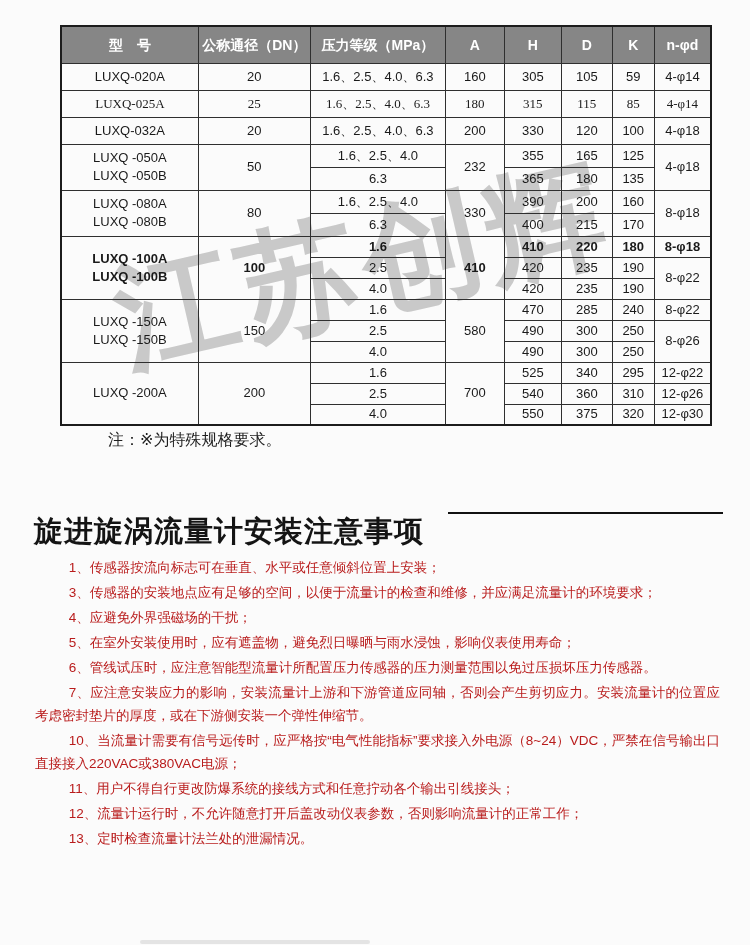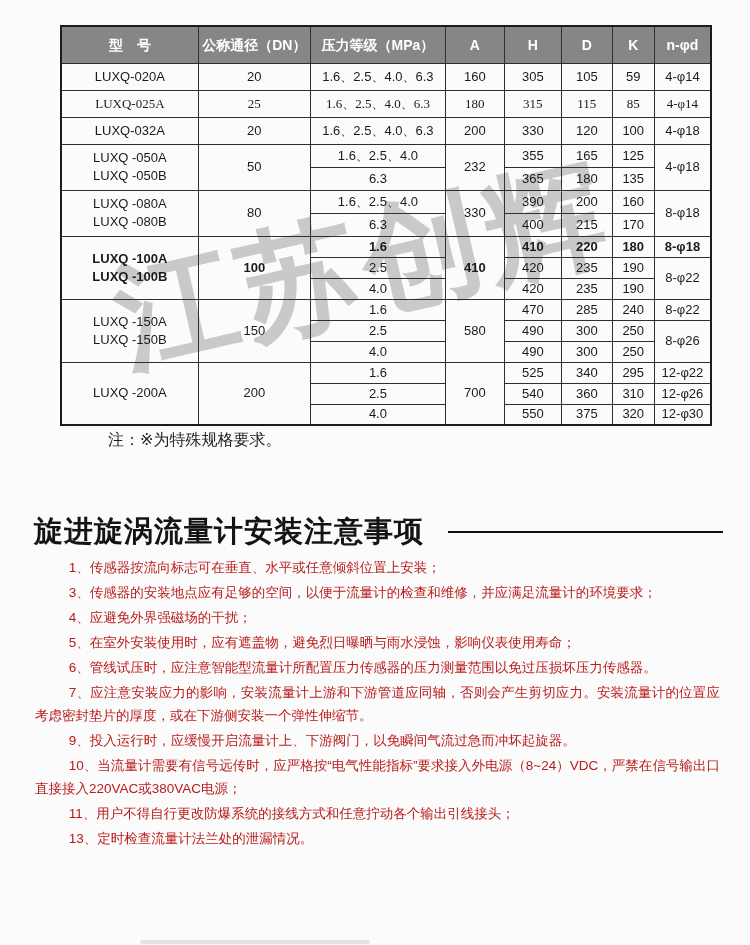--- a/index.html
+++ b/index.html
@@ -69,21 +69,21 @@
   }
   
   .table-note{
     position:absolute;left:108px;top:430px;
     font-size:16px;color:#1f1f1f;
     z-index:2;
   }
   
   .section-head{
     position:absolute;left:34px;right:27px;top:512px;
-    display:flex;align-items:center;
+    display:flex;
     z-index:2;
   }
   .section-head h2{
     font-size:29px;
     font-weight:bold;
     letter-spacing:1px;
     color:#141414;
     white-space:nowrap;
   }
   .section-head .rule{
@@ -279,21 +279,21 @@
     <div class="rule"></div>
   </div>
 
   <div class="notes">
       <p>1、传感器按流向标志可在垂直、水平或任意倾斜位置上安装；</p>
       <p>3、传感器的安装地点应有足够的空间，以便于流量计的检查和维修，并应满足流量计的环境要求；</p>
       <p>4、应避免外界强磁场的干扰；</p>
       <p>5、在室外安装使用时，应有遮盖物，避免烈日曝晒与雨水浸蚀，影响仪表使用寿命；</p>
       <p>6、管线试压时，应注意智能型流量计所配置压力传感器的压力测量范围以免过压损坏压力传感器。</p>
       <p>7、应注意安装应力的影响，安装流量计上游和下游管道应同轴，否则会产生剪切应力。安装流量计的位置应考虑密封垫片的厚度，或在下游侧安装一个弹性伸缩节。</p>
-      <p>9、投入运行时，应缓慢开启流量计上、下游阀门，以免瞬间气流过急而冲坏起旋器。</p>
       <p>10、当流量计需要有信号远传时，应严格按“电气性能指标”要求接入外电源（8~24）VDC，严禁在信号输出口直接接入220VAC或380VAC电源；</p>
       <p>11、用户不得自行更改防爆系统的接线方式和任意拧动各个输出引线接头；</p>
+      <p>12、流量计运行时，不允许随意打开后盖改动仪表参数，否则影响流量计的正常工作；</p>
       <p>13、定时检查流量计法兰处的泄漏情况。</p>
     </div>
 
   <div class="bottom-crop"></div>
 
 </div>
 
 </body></html>

